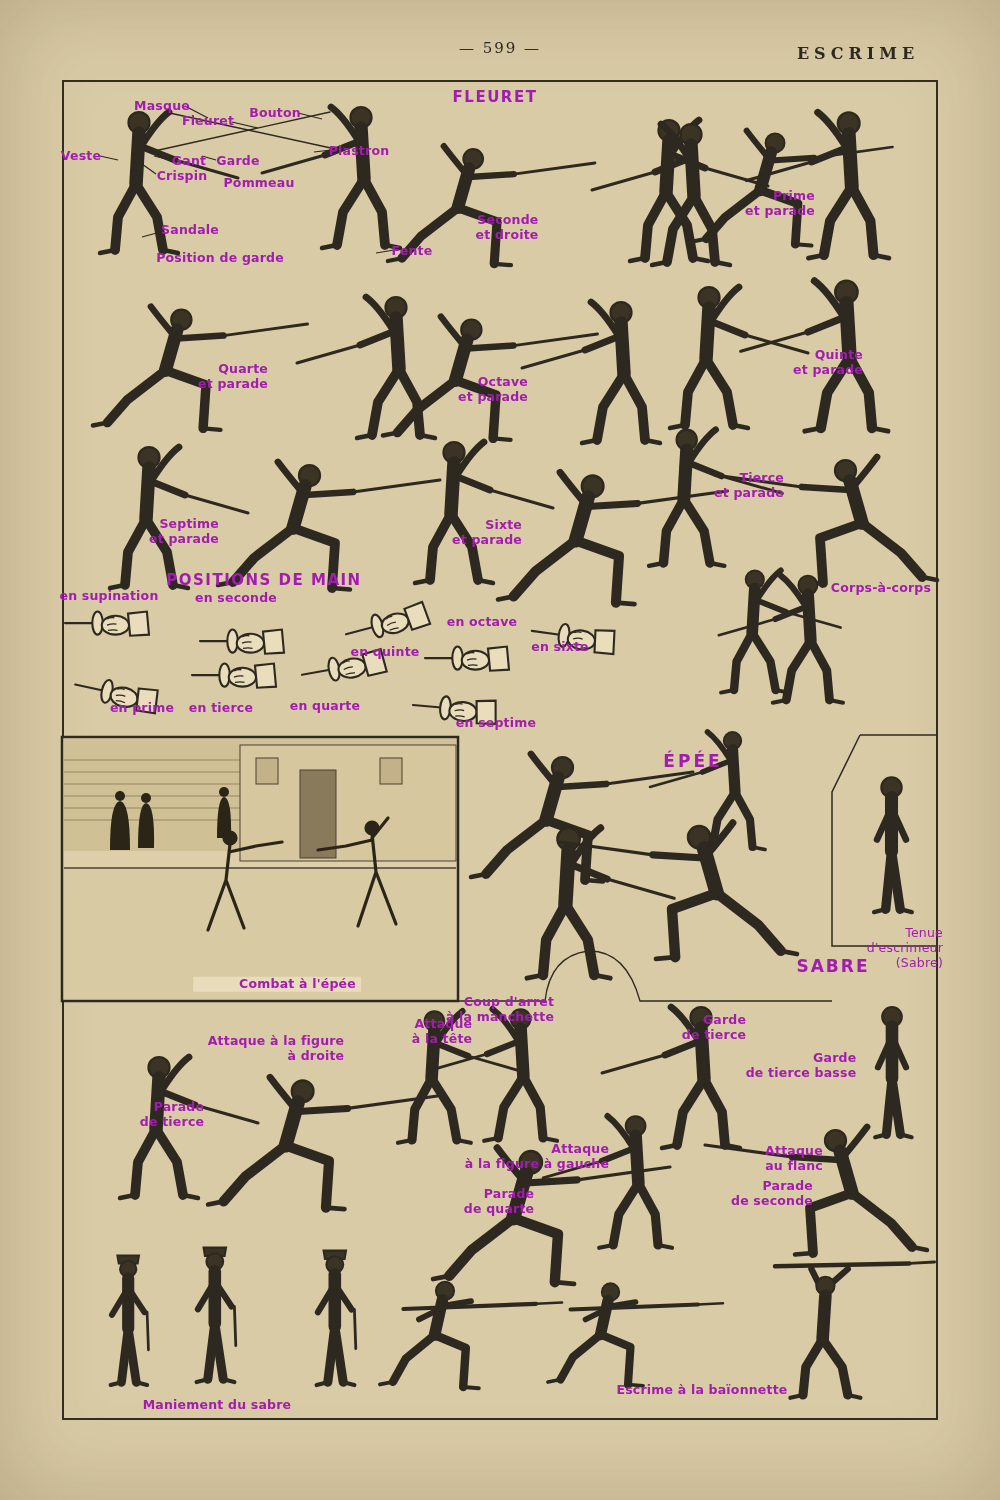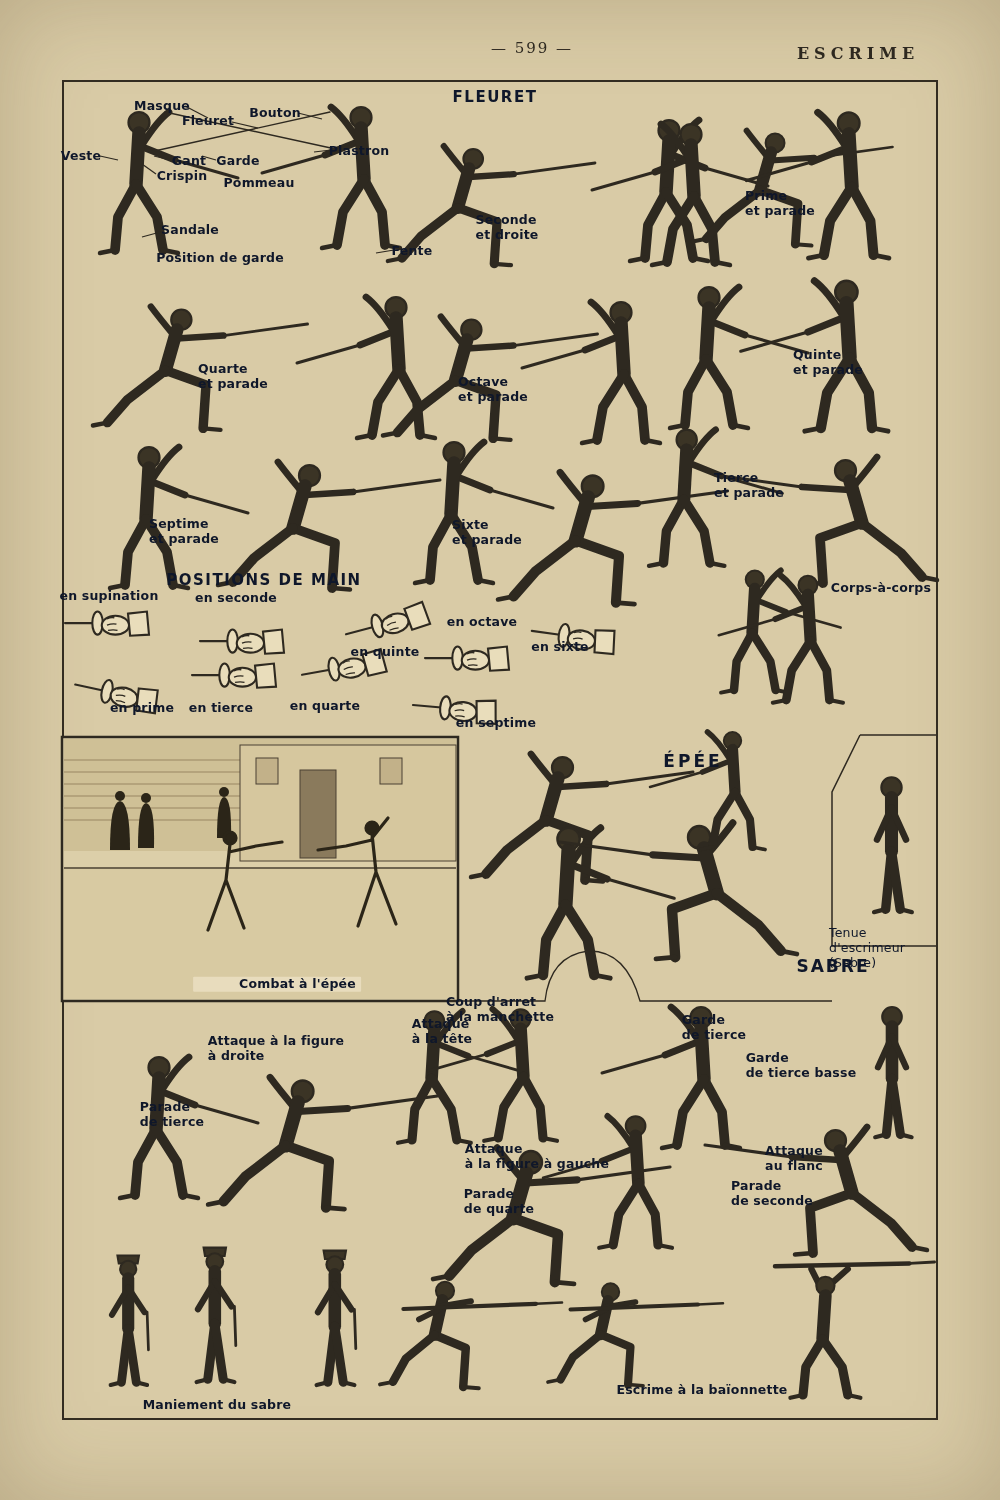--- a/index.html
+++ b/index.html
@@ -6,25 +6,25 @@
   .plate{position:relative;width:1000px;height:1500px;overflow:hidden;
     background:
       radial-gradient(120% 90% at 50% 45%, #ebdfbd 0%, #e7dab6 55%, #ddceा9 80%, #d5c59e 100%),
       #e7dab6;
     font-family:"DejaVu Sans", sans-serif;color:#2e2920;}
   .plate::after{content:"";position:absolute;inset:0;pointer-events:none;
     box-shadow:inset 0 0 90px rgba(90,70,40,.25);}
   .frame{position:absolute;left:62px;top:80px;width:872px;height:1336px;
     border:2px solid #332d22;}
   .lb{position:absolute;transform:translate(-50%,-50%);white-space:pre-line;
-    text-align:left;font-size:12.5px;font-weight:bold;line-height:1.18;
-    color:#0f172a;letter-spacing:.2px;z-index:5;}
+    text-align:right;font-size:12.5px;font-weight:bold;line-height:1.18;
+    color:#a21caf;letter-spacing:.2px;z-index:5;}
   .lb-serif{position:absolute;transform:translate(-50%,-50%);
     font-family:"DejaVu Serif", serif;z-index:5;}
-  .hdr-num{left:500px;top:48px;font-size:15px;letter-spacing:2px;margin-left:32px;}
+  .hdr-num{left:500px;top:48px;font-size:15px;letter-spacing:2px;}
   .hdr-title{left:858px;top:53px;font-size:16px;font-weight:bold;letter-spacing:5px;}
   .t-big{font-size:15px;letter-spacing:1.5px;}
   .t-epee{font-size:17px;letter-spacing:3px;}
   .t-sabre{font-size:17px;letter-spacing:2px;}
   .chip{background:rgba(233,222,192,.88);padding:0 5px;border-radius:1px;}
   svg.art{position:absolute;left:0;top:0;z-index:2;}
   
   .L-fleuret-title{left:495px;top:98px;}
   .L-masque{left:162px;top:106px;} .L-foil{left:208px;top:121px;}
   .L-bouton{left:275px;top:113px;} .L-veste{left:81px;top:156px;}

